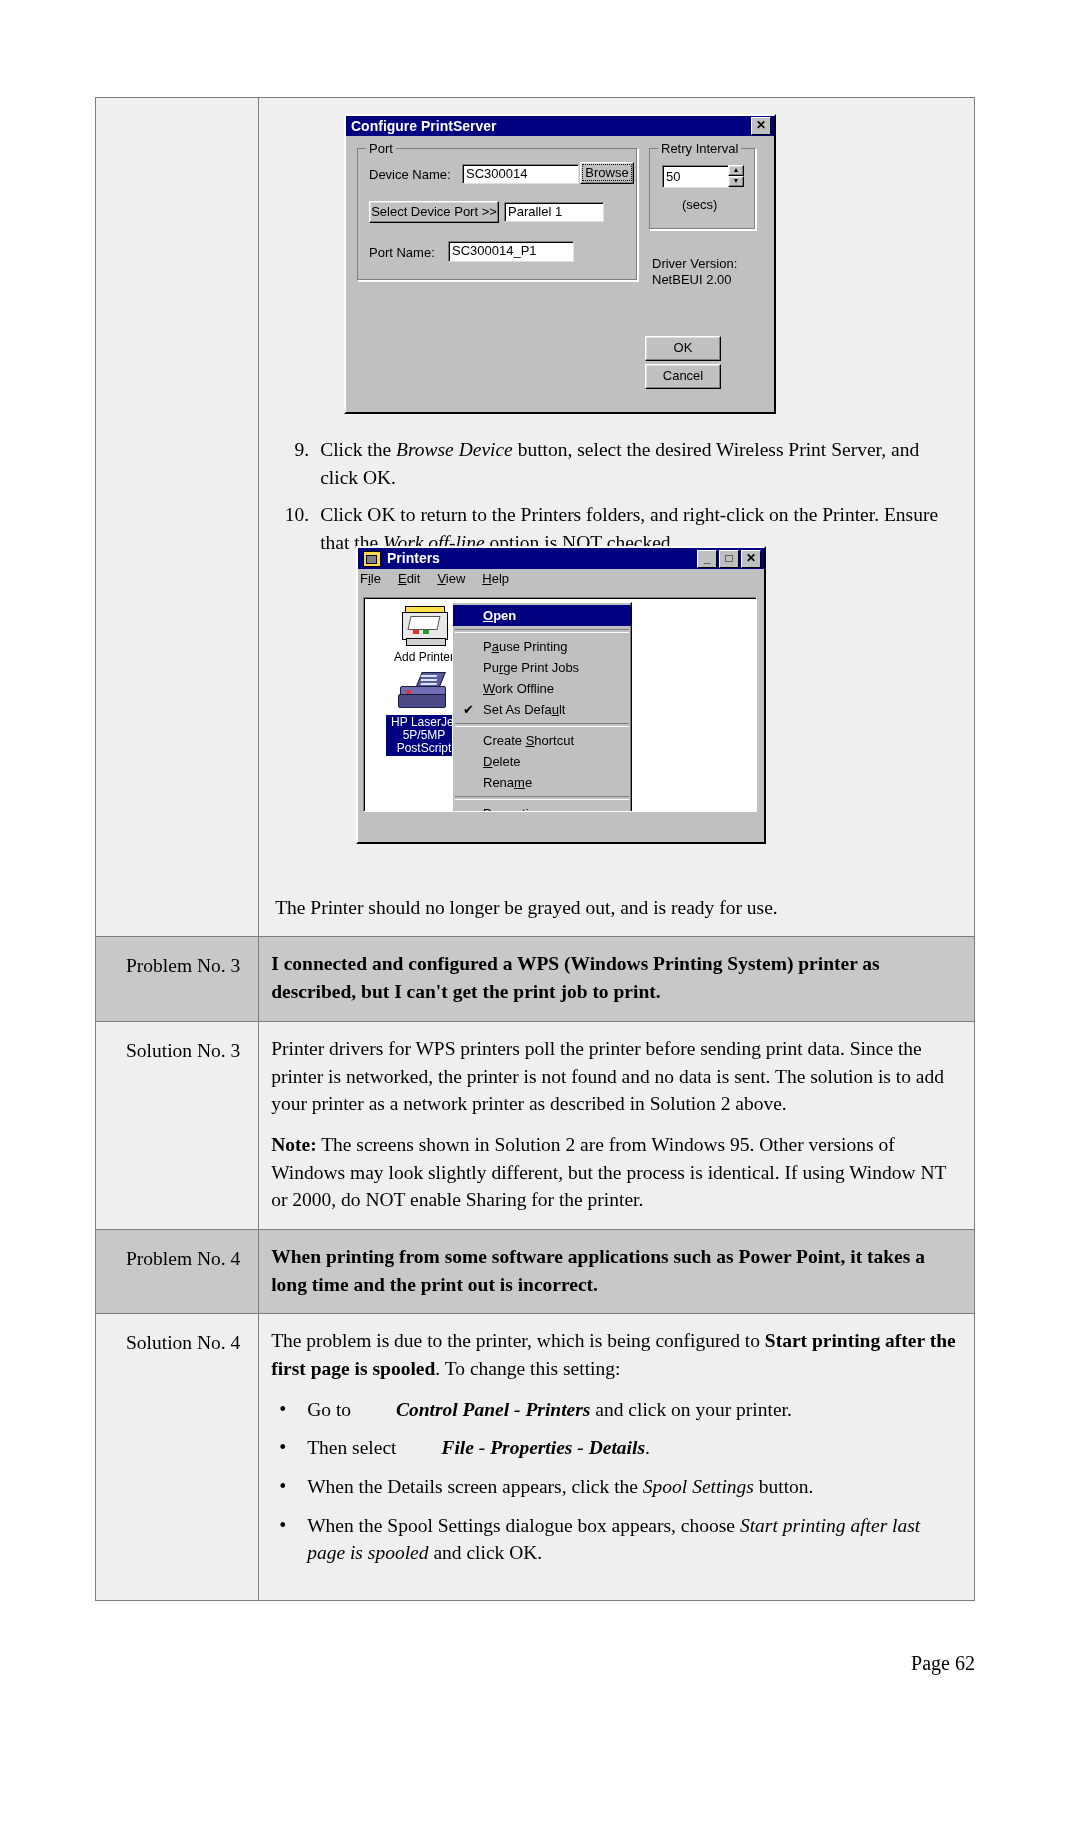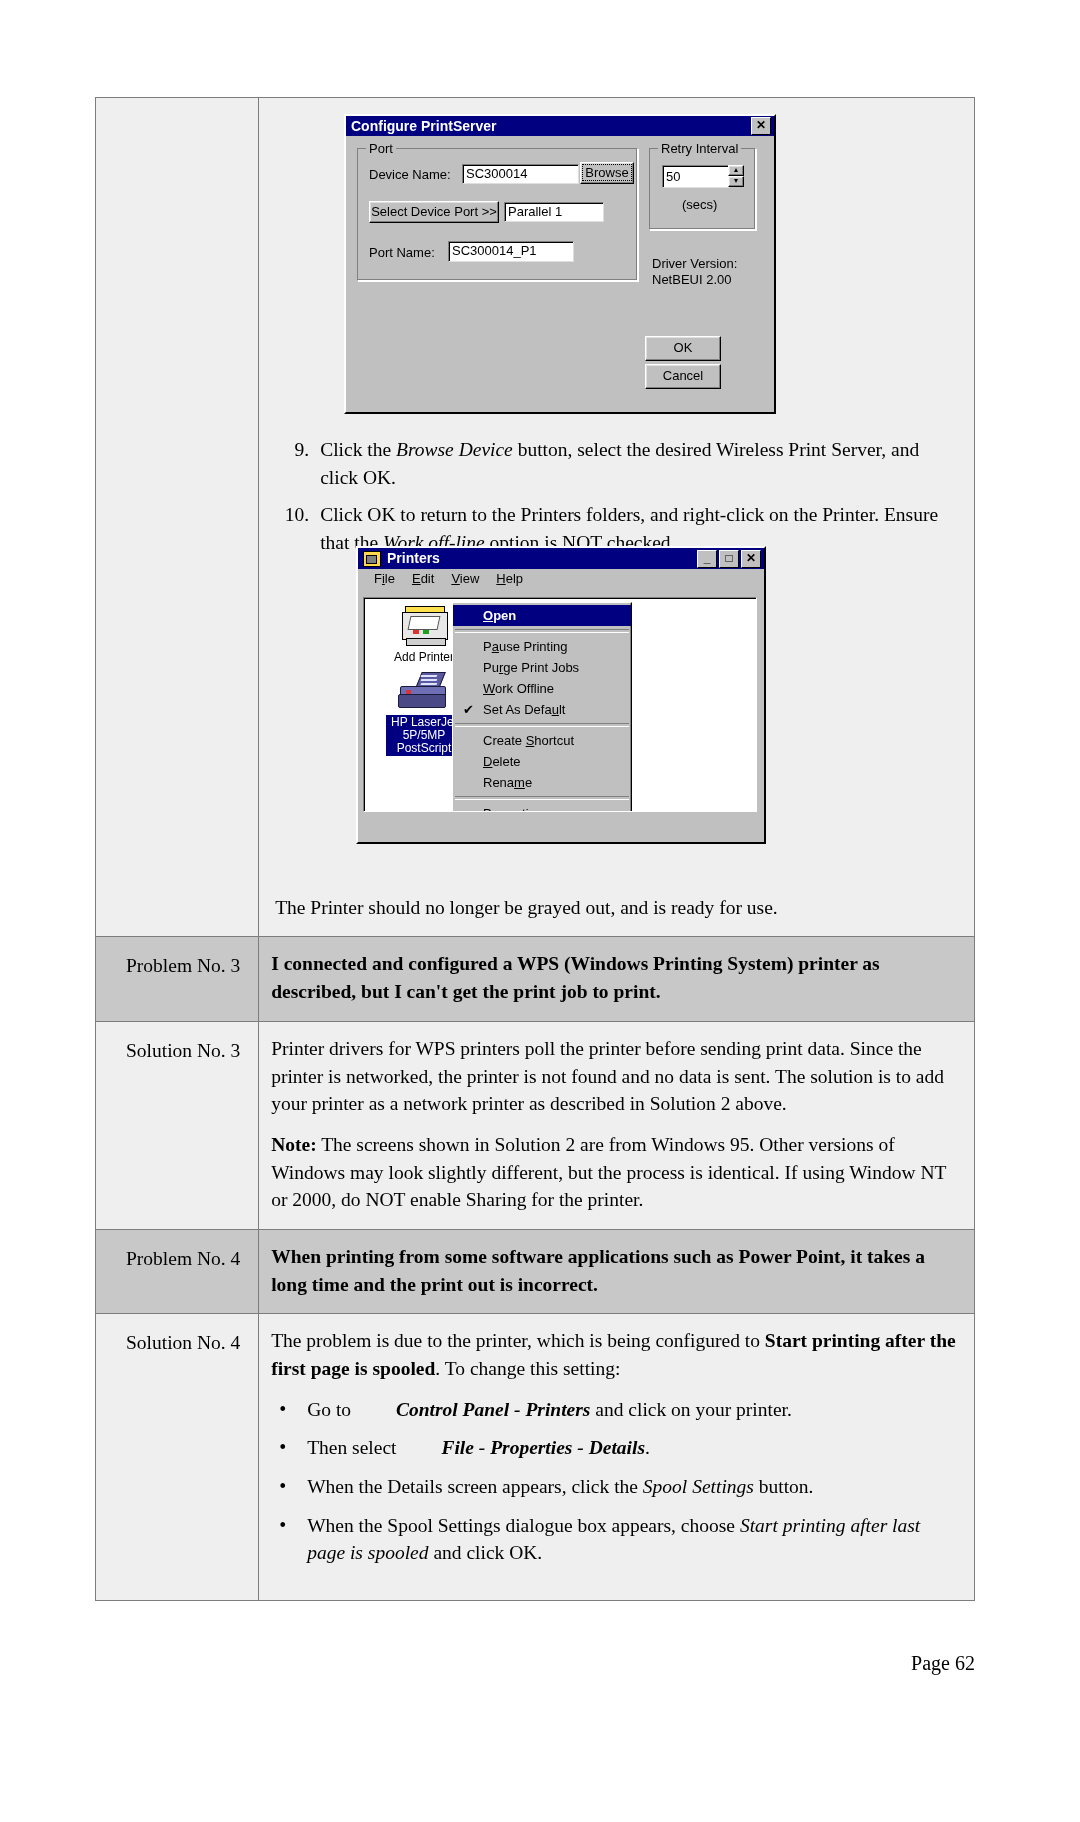--- a/index.html
+++ b/index.html
@@ -212,21 +212,21 @@
     top: 546px;
     width: 406px;
     height: 294px;
     font-family: "Liberation Sans", sans-serif;
   }
   .menubar {
     height: 19px;
     font-size: 13px;
     display: flex;
     align-items: center;
-    padding-left: 16px;
+    padding-left: 2px;
     gap: 17px;
     background: #c0c0c0;
   }
   .menubar span { cursor: default; }
   .uline { text-decoration: underline; }
   .client {
     background: #ffffff;
     border-top: 1px solid #808080;
     border-left: 1px solid #808080;
     border-right: 1px solid #ffffff;

